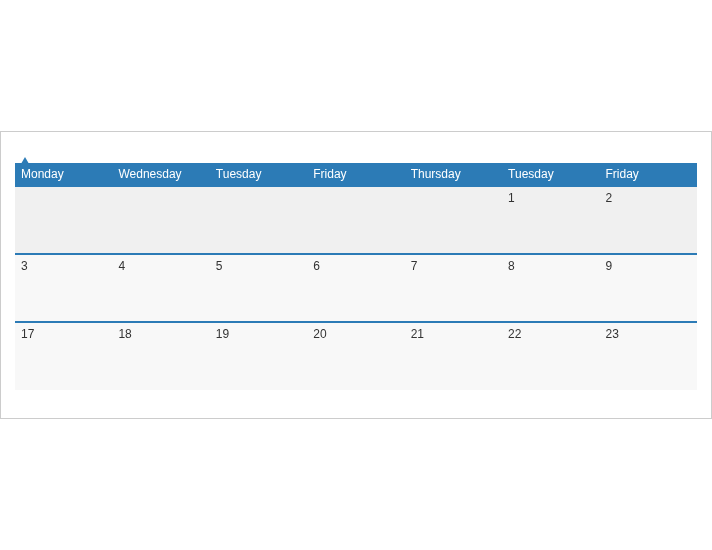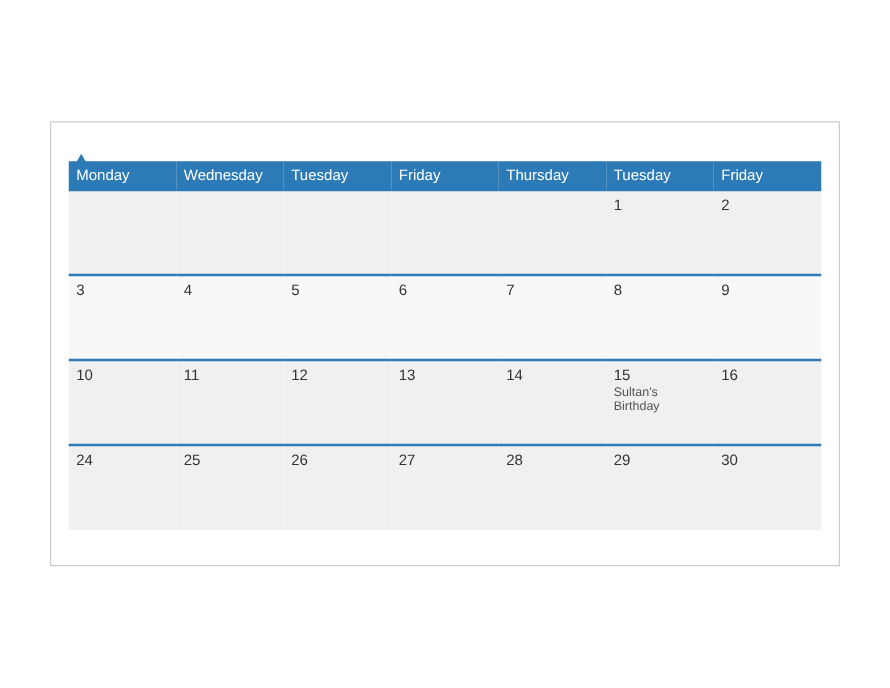--- a/index.html
+++ b/index.html
@@ -7,21 +7,21 @@
       background: #fff;
       font-family: Arial, sans-serif;
       display: flex;
       justify-content: center;
       align-items: center;
       width: 712px;
       height: 550px;
       overflow: hidden;
     }
     .calendar-wrapper {
-      width: 632px;
+      width: 712px;
       background: #fff;
       border: 1px solid #ccc;
       padding: 10px 14px 28px;
     }
     .cal-header {
       display: flex;
       justify-content: space-between;
       align-items: flex-start;
       margin-bottom: 6px;
     }
@@ -160,62 +160,38 @@
           <td style="background: rgb(248, 248, 248);">
             <span class="day-num">7</span>
           </td>
           <td style="background: rgb(248, 248, 248);">
             <span class="day-num">8</span>
           </td>
           <td style="background: rgb(248, 248, 248);">
             <span class="day-num">9</span>
           </td>
         </tr>
-        <tr class="row-odd">
-          <td style="background: rgb(240, 240, 240);">
-            <span class="day-num">10</span>
+        <tr class="row-even">
+          <td style="background: rgb(248, 248, 248);">
+            <span class="day-num">17</span>
           </td>
-          <td style="background: rgb(240, 240, 240);">
-            <span class="day-num">11</span>
+          <td style="background: rgb(248, 248, 248);">
+            <span class="day-num">18</span>
           </td>
-          <td style="background: rgb(240, 240, 240);">
-            <span class="day-num">12</span>
+          <td style="background: rgb(248, 248, 248);">
+            <span class="day-num">19</span>
           </td>
-          <td style="background: rgb(240, 240, 240);">
-            <span class="day-num">13</span>
+          <td style="background: rgb(248, 248, 248);">
+            <span class="day-num">20</span>
           </td>
-          <td style="background: rgb(240, 240, 240);">
-            <span class="day-num">14</span>
+          <td style="background: rgb(248, 248, 248);">
+            <span class="day-num">21</span>
           </td>
-          <td style="background: rgb(240, 240, 240);">
-            <span class="day-num">15</span>
-            <span class="day-event">Sultan's Birthday</span>
+          <td style="background: rgb(248, 248, 248);">
+            <span class="day-num">22</span>
           </td>
-          <td style="background: rgb(240, 240, 240);">
-            <span class="day-num">16</span>
-          </td>
-        </tr>
-        <tr class="row-odd">
-          <td style="background: rgb(240, 240, 240);">
-            <span class="day-num">24</span>
-          </td>
-          <td style="background: rgb(240, 240, 240);">
-            <span class="day-num">25</span>
-          </td>
-          <td style="background: rgb(240, 240, 240);">
-            <span class="day-num">26</span>
-          </td>
-          <td style="background: rgb(240, 240, 240);">
-            <span class="day-num">27</span>
-          </td>
-          <td style="background: rgb(240, 240, 240);">
-            <span class="day-num">28</span>
-          </td>
-          <td style="background: rgb(240, 240, 240);">
-            <span class="day-num">29</span>
-          </td>
-          <td style="background: rgb(240, 240, 240);">
-            <span class="day-num">30</span>
+          <td style="background: rgb(248, 248, 248);">
+            <span class="day-num">23</span>
           </td>
         </tr>
       </tbody>
   </table>
 </div>
 
 </body></html>

